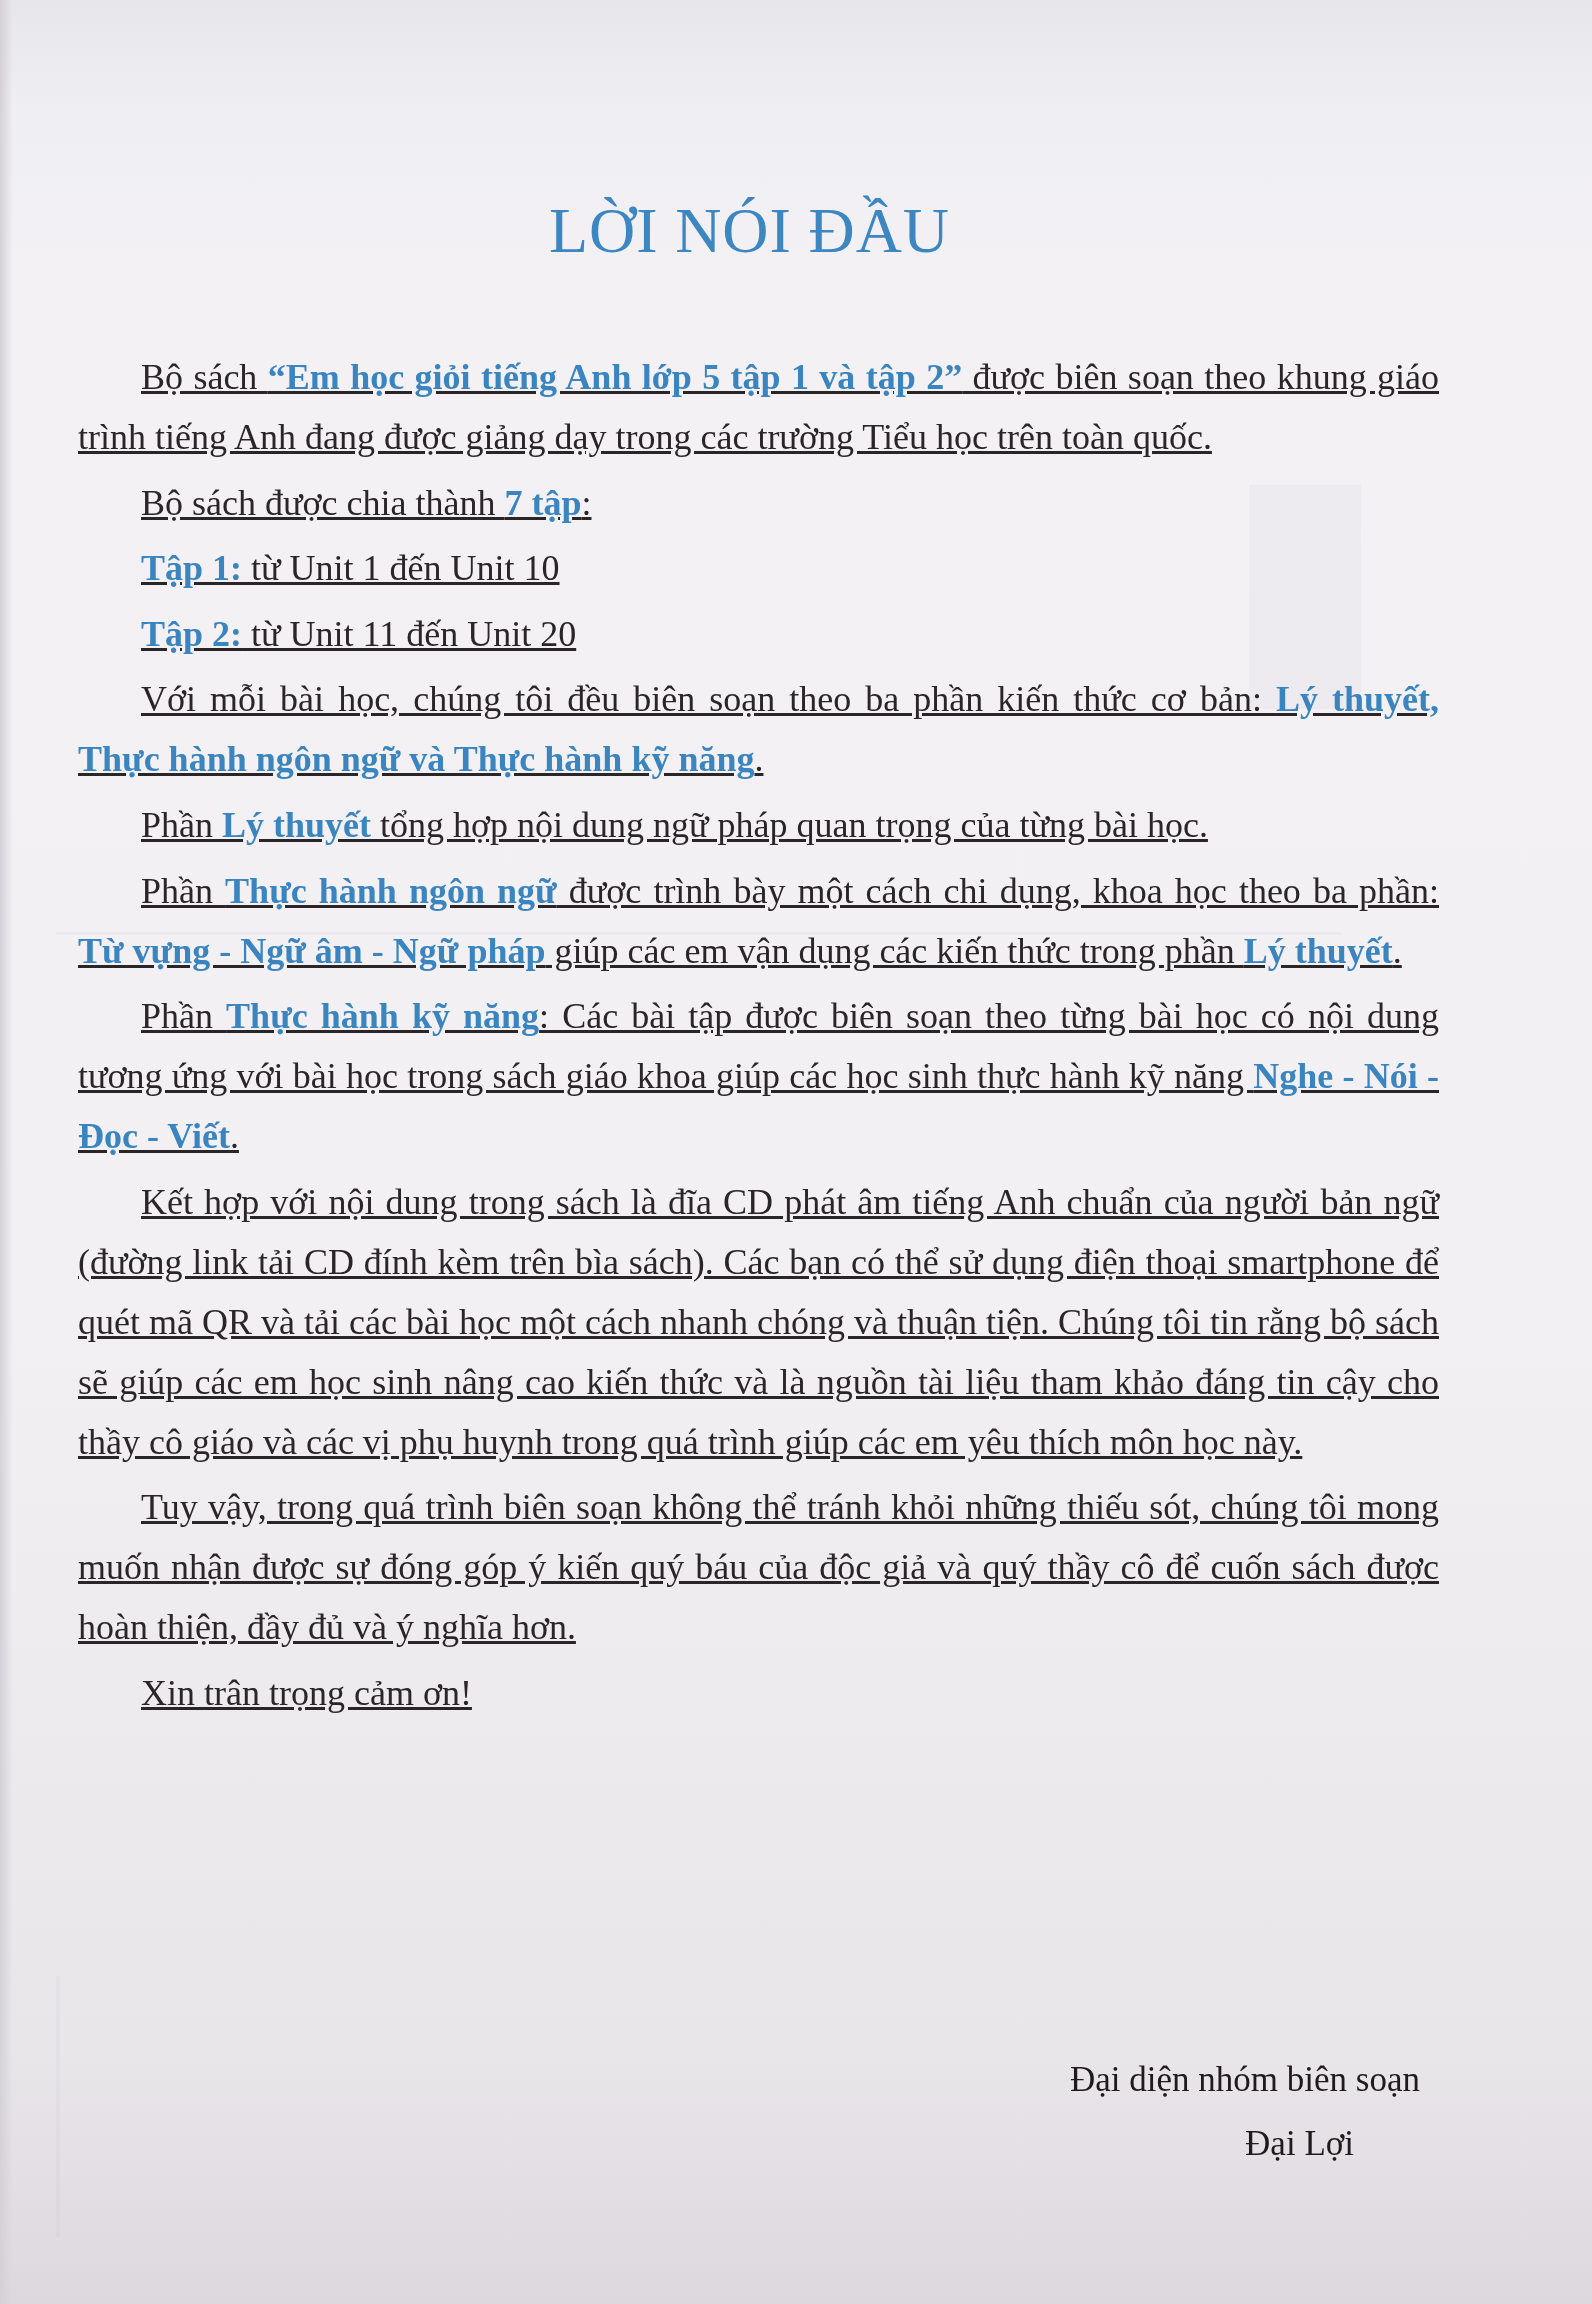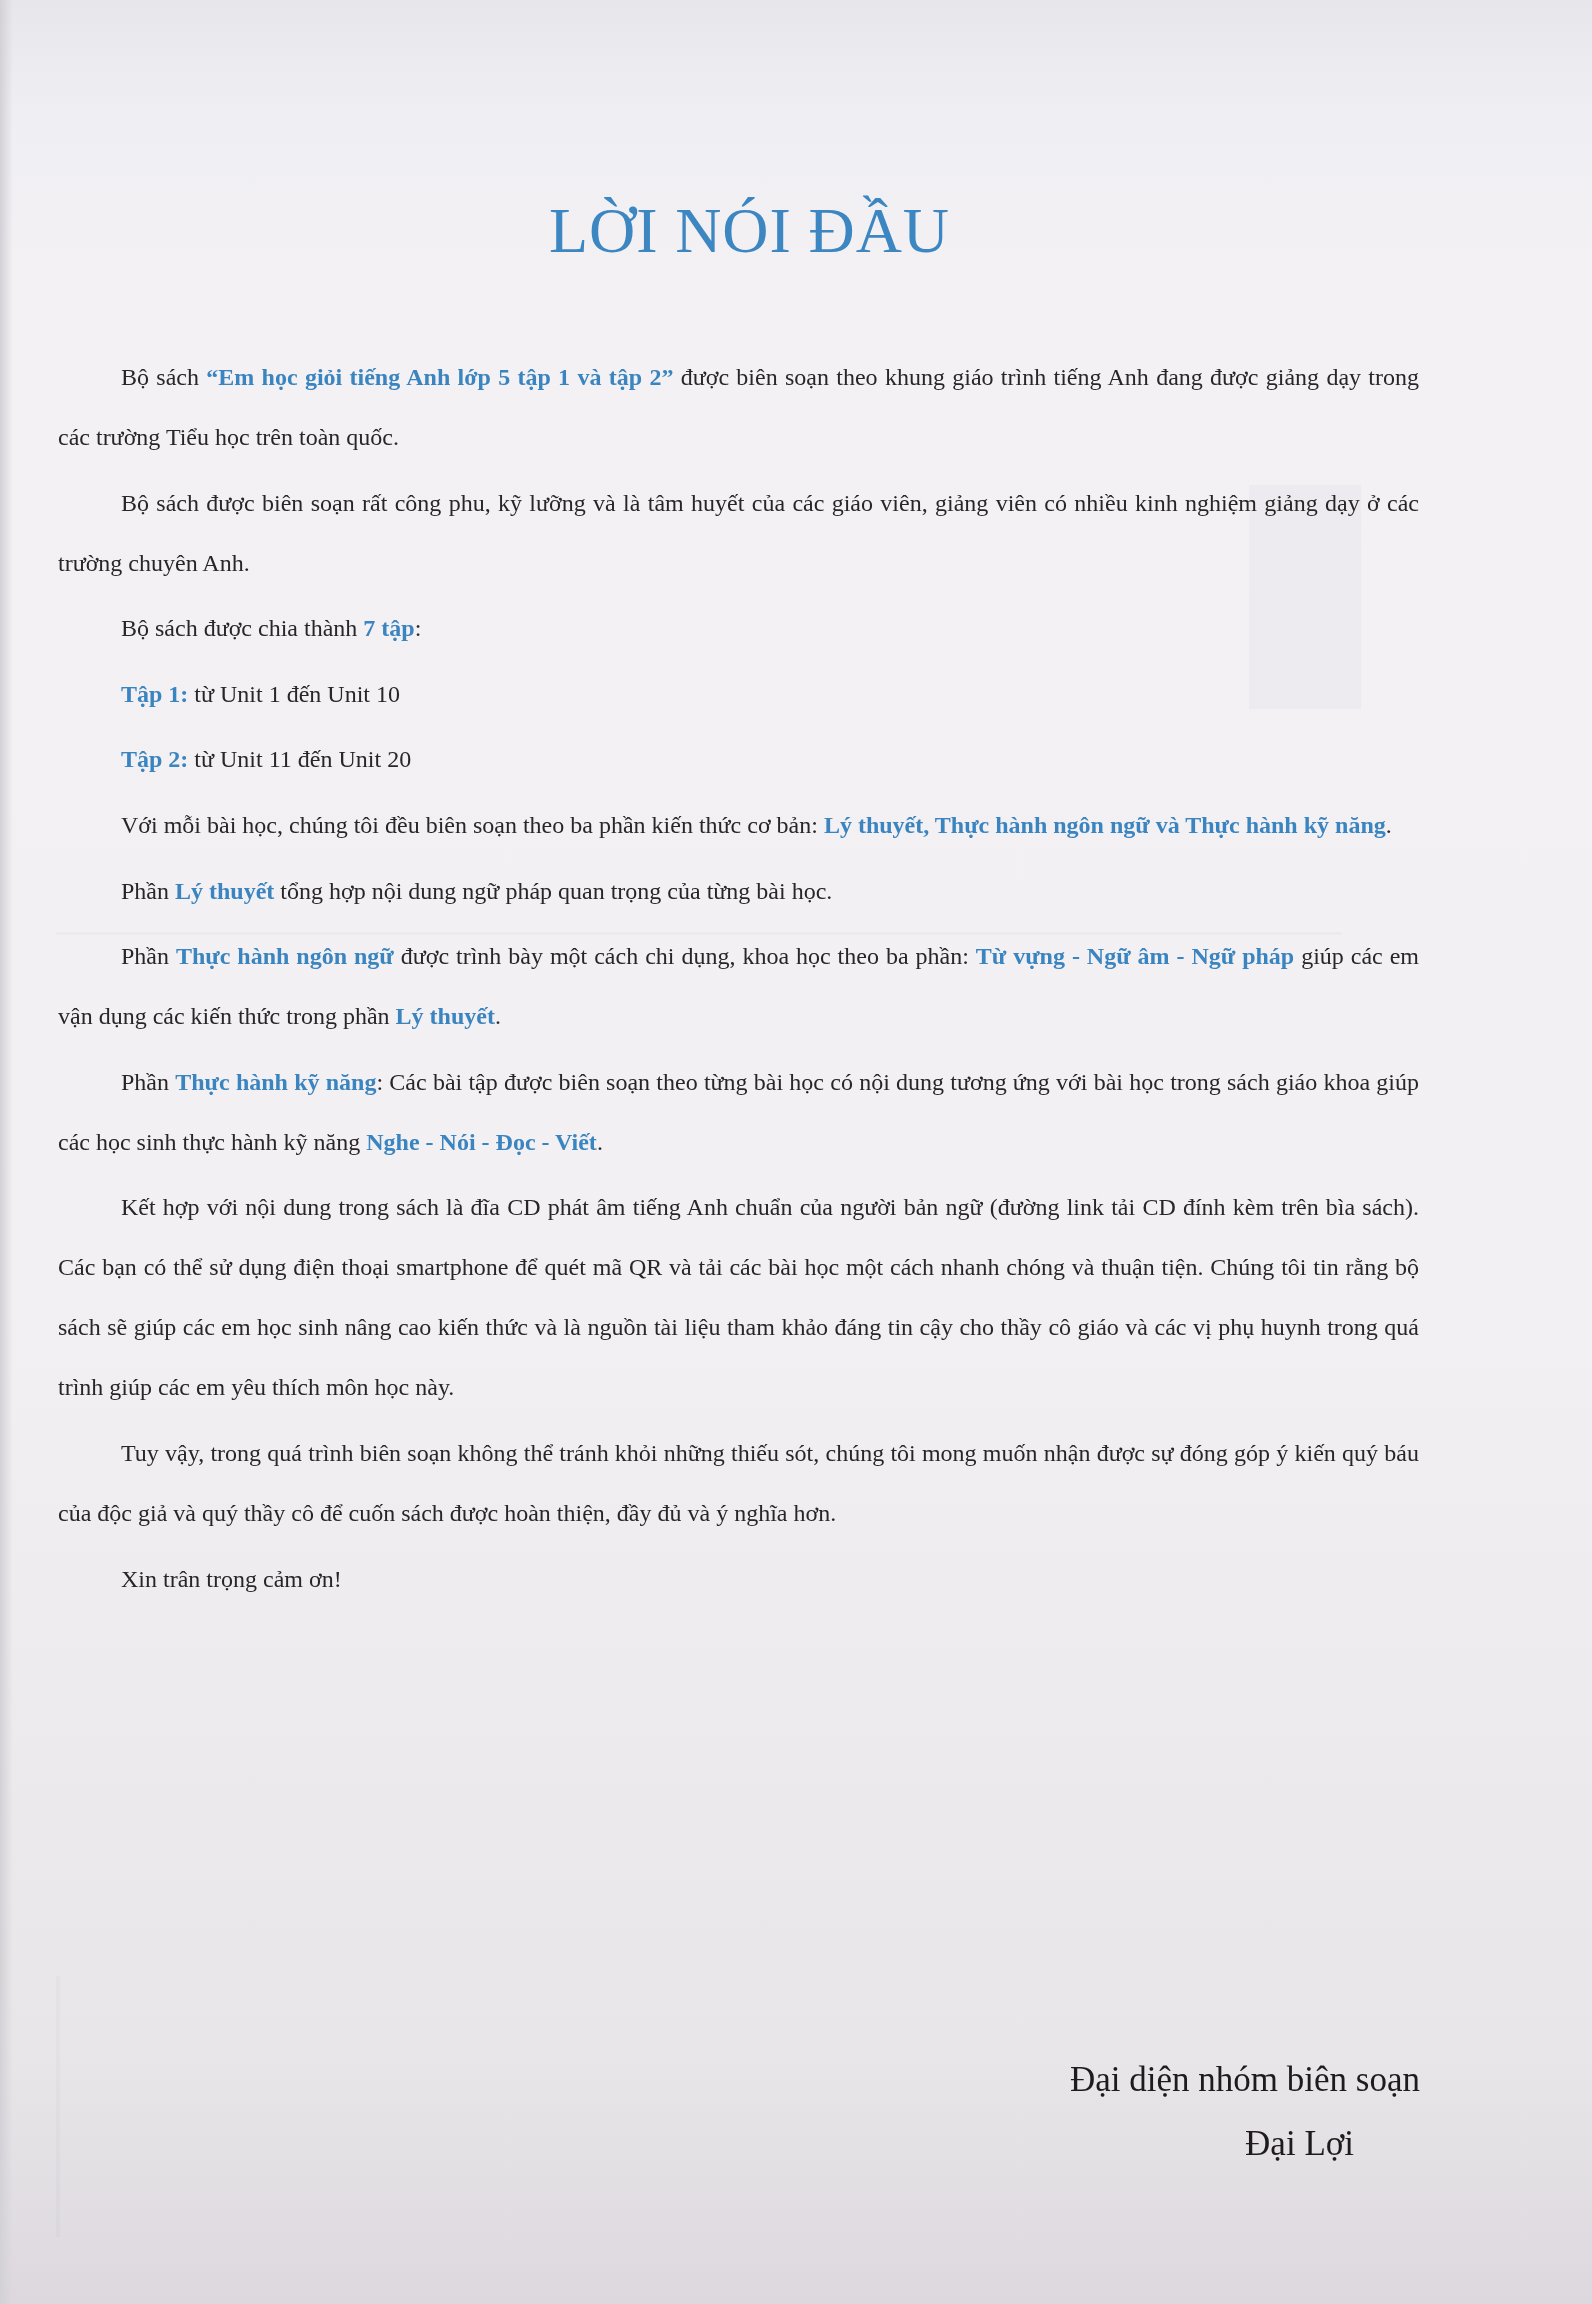--- a/index.html
+++ b/index.html
@@ -42,26 +42,27 @@
       text-align: center;
       font-family: "Liberation Serif", "DejaVu Serif", serif;
       font-size: 64px;
       letter-spacing: 0.9px;
       color: #3c86c2;
       font-weight: normal;
       margin: 0;
     }
     .body {
       position: absolute;
-      left: 58px;
+      left: 78px;
       top: 347px;
       width: 1361px;
-      font-size: 24px;
+      font-size: 36px;
       line-height: 60px;
       text-align: justify;
+      text-decoration: underline;
     }
     .p {
       margin: 0 0 5.6px 0;
       text-indent: 63px;
     }
     .hl {
       color: #3a84c0;
       font-weight: bold;
     }
     .hl-q {
@@ -89,21 +90,20 @@
   <div class="ghost-block" style="left:1249px;top:485px;width:112px;height:224px;"></div>
   <div class="ghost-block" style="left:56px;top:932px;width:1286px;height:2.8px;"></div>
   <div class="ghost-block" style="left:56px;top:1976px;width:3.7px;height:261px;"></div>
 
   <h1 class="title">LỜI NÓI ĐẦU</h1>
 
   <div class="body">
 
     <p class="p"><span>Bộ sách </span><span class="hl-q">“Em học giỏi tiếng Anh lớp 5 tập 1 và tập 2”</span><span> được biên soạn theo khung giáo trình tiếng Anh đang được giảng dạy trong các trường Tiểu học trên toàn quốc.</span></p>
 
-    <p class="p">Bộ sách được biên soạn rất công phu, kỹ lưỡng và là tâm huyết của các giáo viên, giảng viên có nhiều kinh nghiệm giảng dạy ở các trường chuyên Anh.</p>
 
     <p class="p"><span>Bộ sách được chia thành </span><span class="hl">7 tập</span><span>:</span></p>
 
     <p class="p"><span class="hl">Tập 1:</span><span> từ Unit 1 đến Unit 10</span></p>
 
     <p class="p"><span class="hl">Tập 2:</span><span> từ Unit 11 đến Unit 20</span></p>
 
     <p class="p"><span>Với mỗi bài học, chúng tôi đều biên soạn theo ba phần kiến thức cơ bản: </span><span class="hl">Lý thuyết, Thực hành ngôn ngữ và Thực hành kỹ năng</span><span>.</span></p>
 
     <p class="p"><span>Phần </span><span class="hl">Lý thuyết</span><span> tổng hợp nội dung ngữ pháp quan trọng của từng bài học.</span></p>

